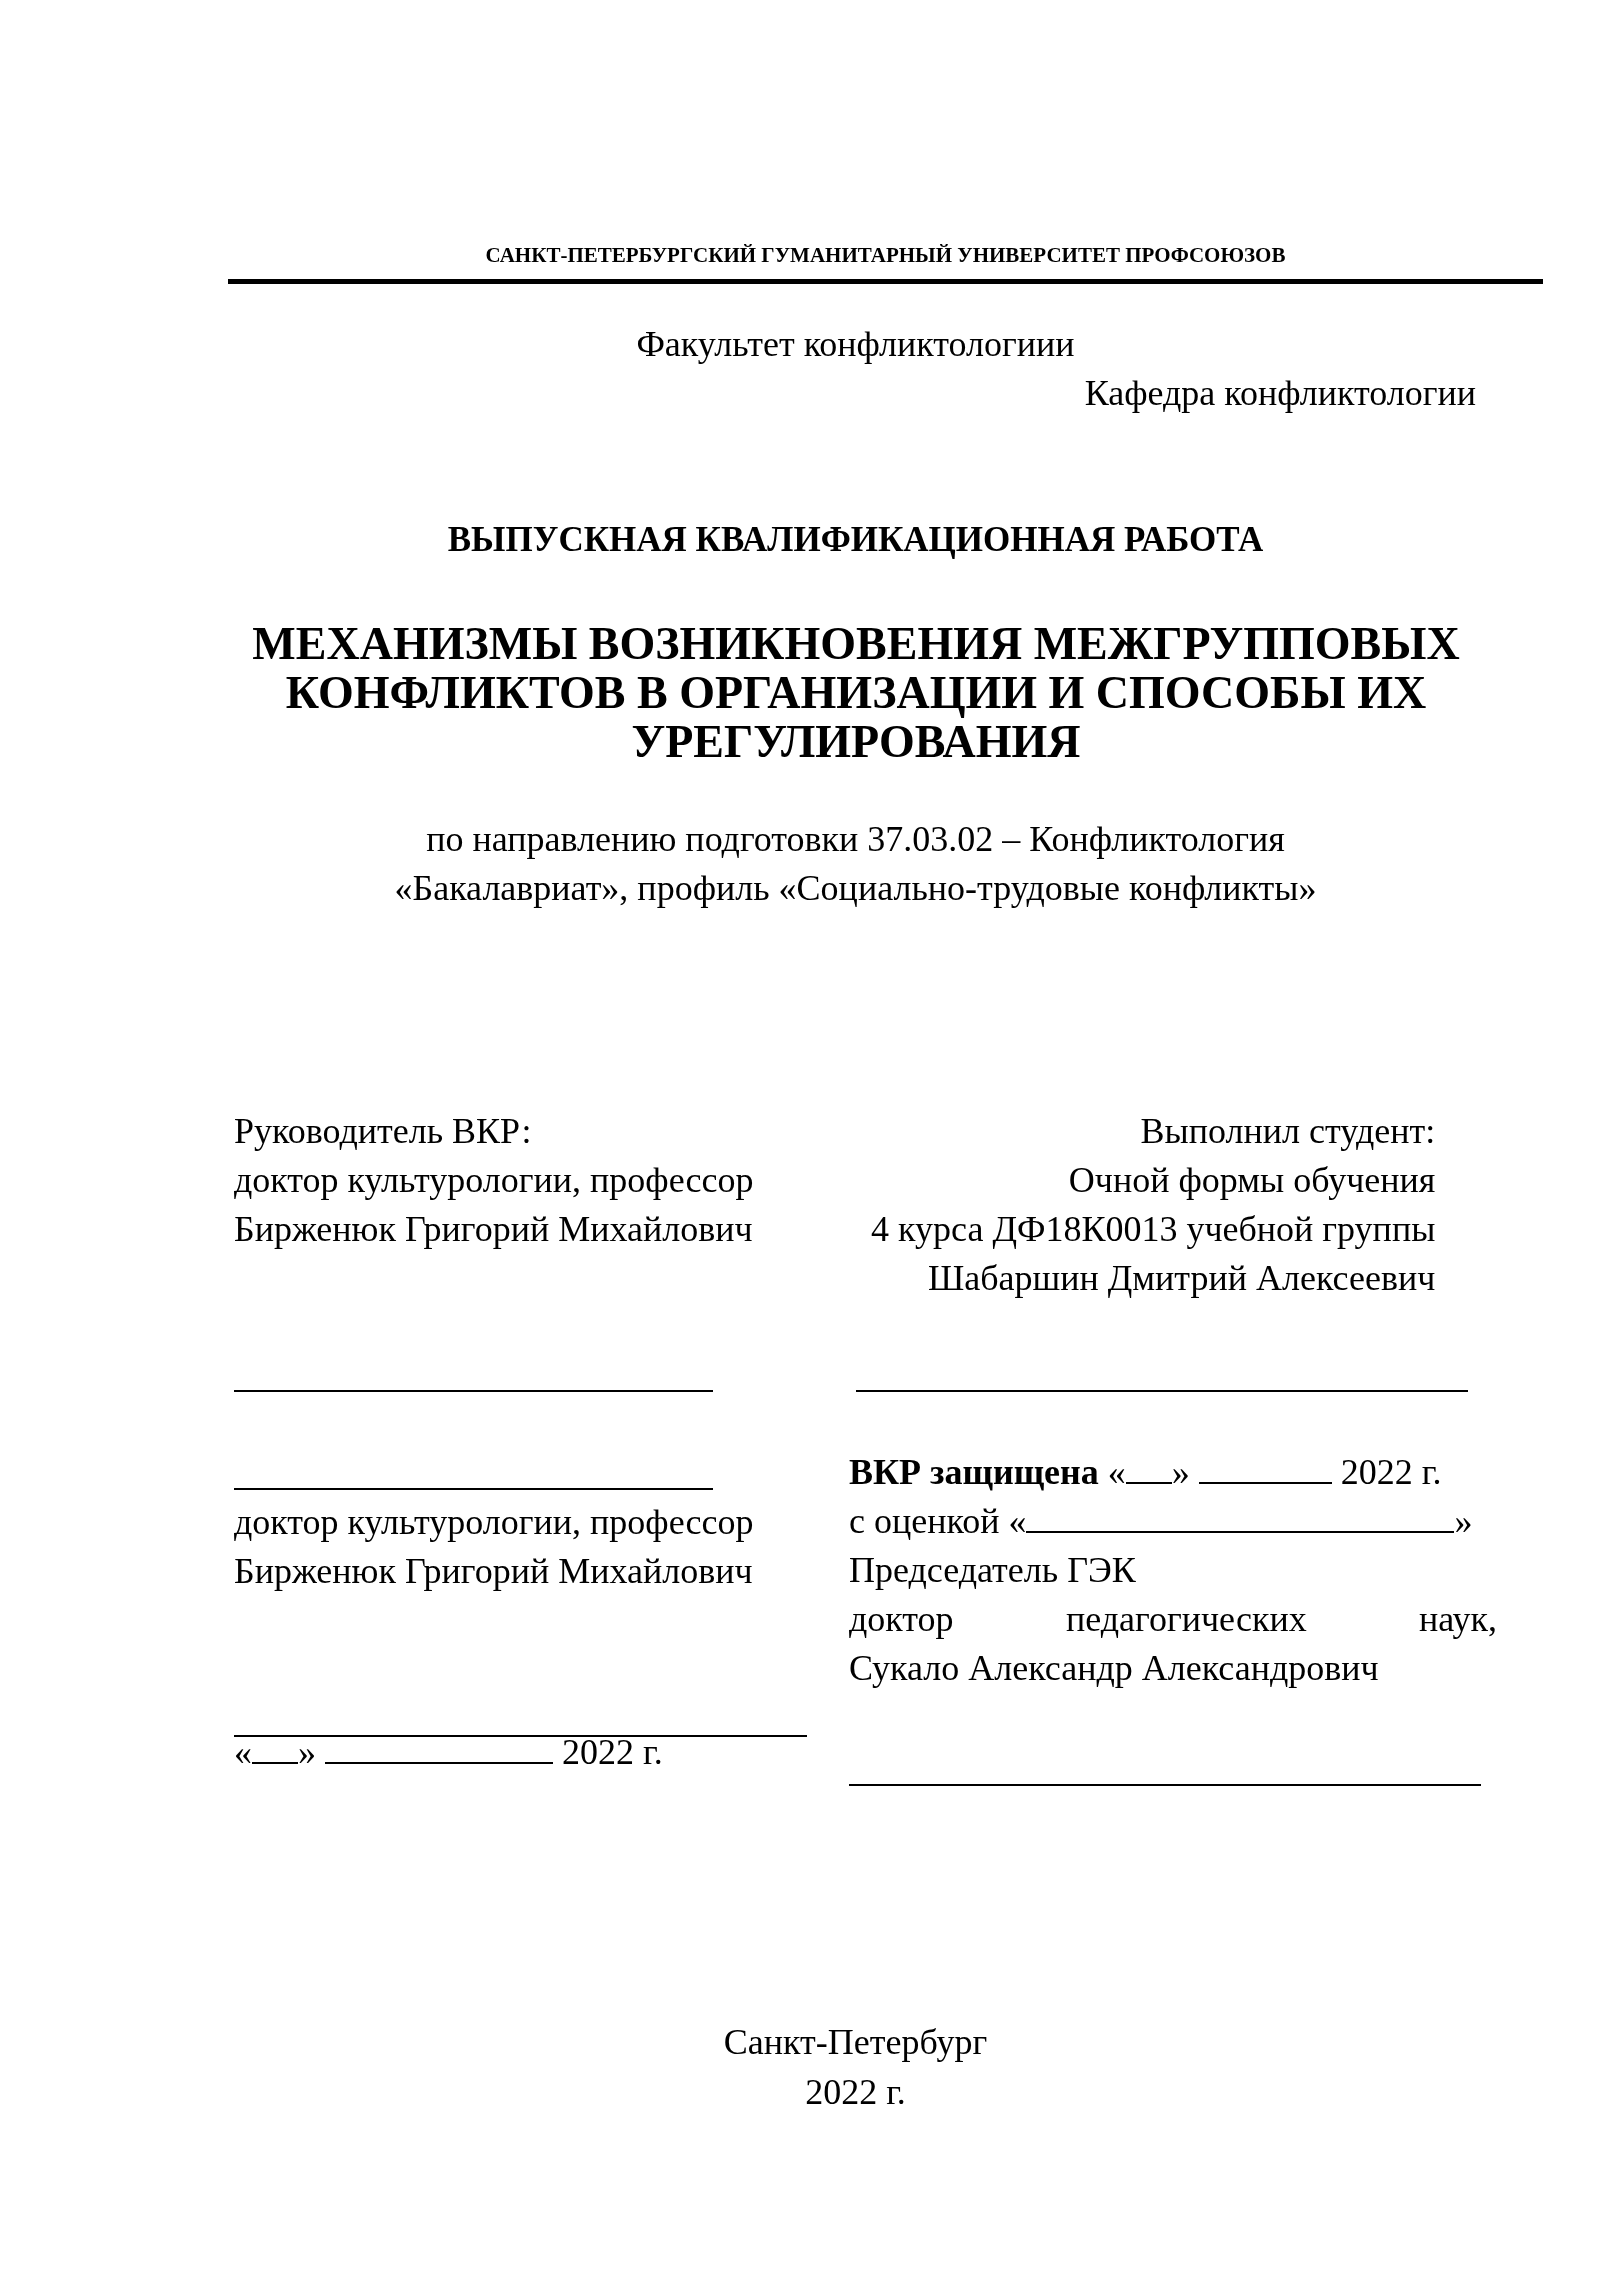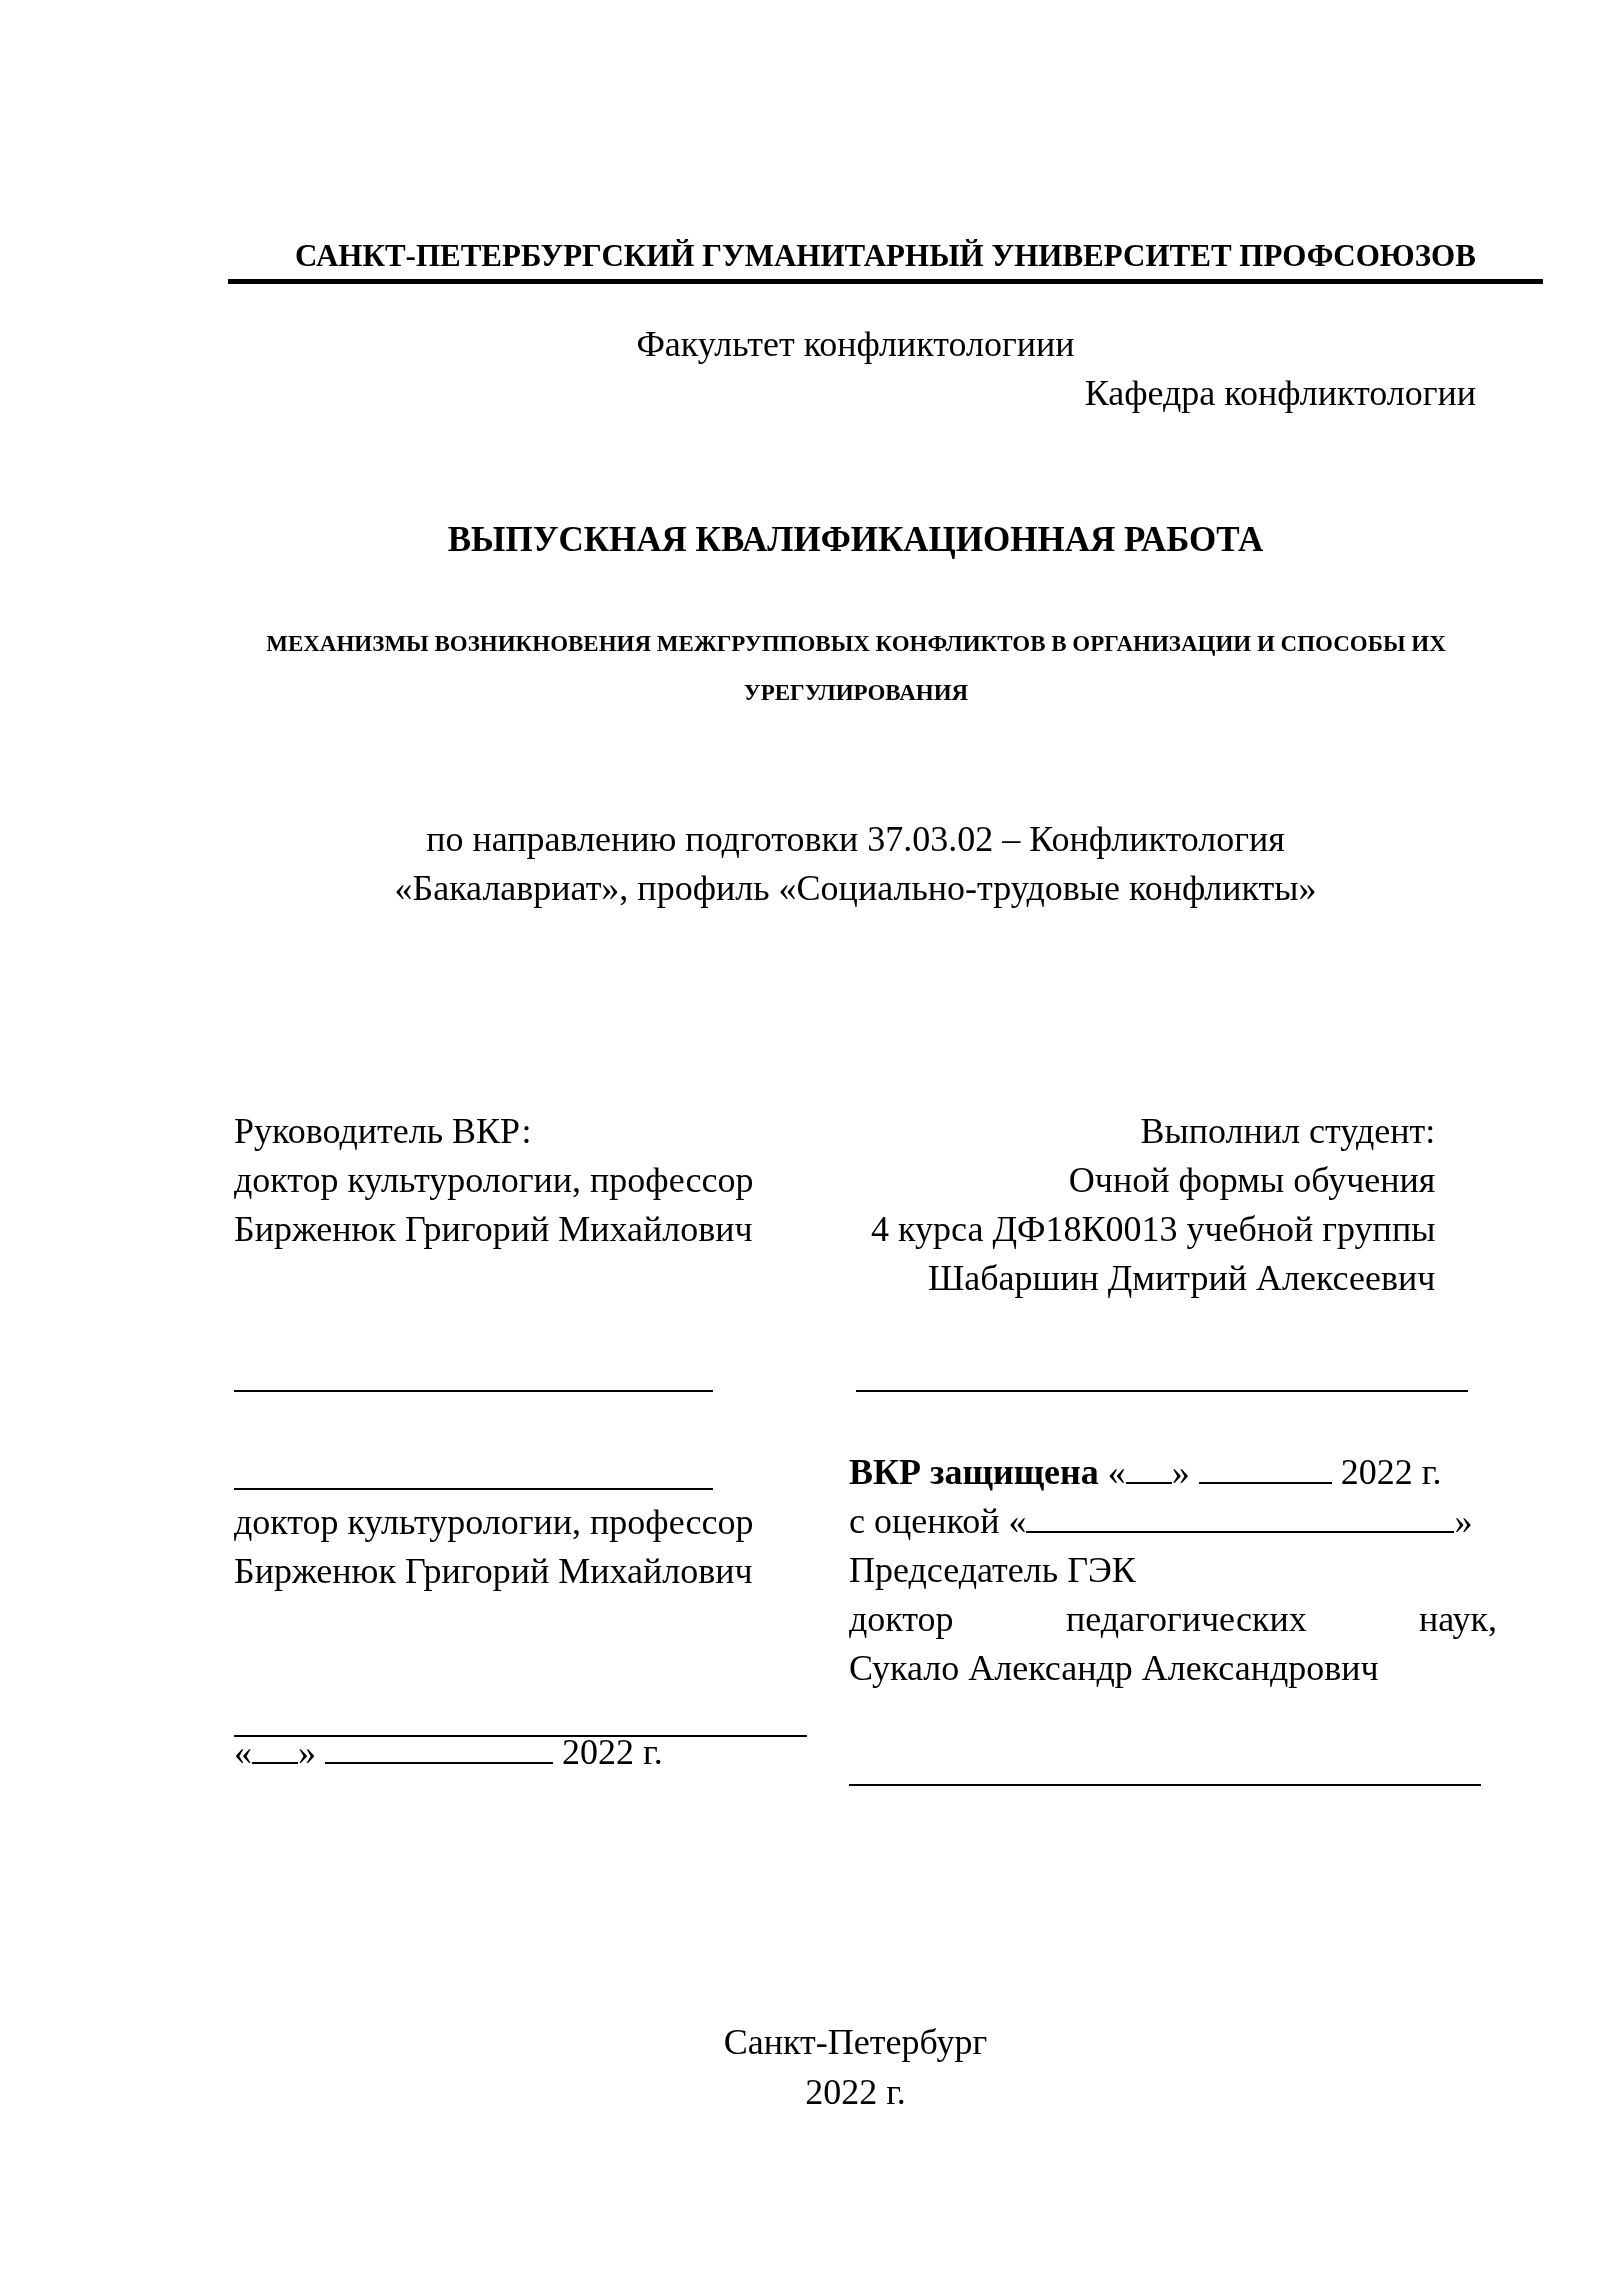--- a/index.html
+++ b/index.html
@@ -2,28 +2,28 @@
 <html style="font-size:12.6px"><head>
 <meta charset="utf-8">
 <style>
   html, body { margin: 0; padding: 0; background: #ffffff; }
   body { width: 1623px; height: 2295px; position: relative; overflow: hidden;
          font-family: "Liberation Serif", "DejaVu Serif", serif; color: #000; }
   .abs { position: absolute; white-space: nowrap; }
   .reg { font-size: 36px; line-height: 49px; }
   .center { text-align: center; }
 
-  #uni-name { left: 228px; width: 1315px; top: 236px; font-size: 31px; font-weight: bold; text-align: center; line-height: 39px; }
+  #uni-name { left: 228px; width: 1315px; top: 236px; font-size: 21px; font-weight: bold; text-align: center; line-height: 39px; }
   #header-rule { left: 228px; width: 1315px; top: 279px; height: 4.7px; background: #000; }
 
   #faculty { left: 0; width: 1711px; top: 320px; }
   #department { right: 147px; top: 369px; }
 
   #work-type { left: 0; width: 1711px; top: 518px; font-size: 35px; font-weight: bold; line-height: 44px; }
-  #topic { left: 236px; width: 1240px; top: 619px; font-size: 23px; font-weight: bold; line-height: 49px; white-space: normal; }
+  #topic { left: 236px; width: 1240px; top: 619px; font-size: 46px; font-weight: bold; line-height: 49px; white-space: normal; }
 
   #direction { left: 0; width: 1711px; top: 815px; }
 
   #supervisor-block { left: 234px; top: 1107px; }
   #student-block { left: 871px; top: 1107px; text-align: right; }
   .line { display: block; }
 
   #sig-supervisor { left: 234px; top: 1390px; width: 479px; height: 0; border-bottom: 2.4px solid #000; }
   #sig-student { left: 856px; top: 1390px; width: 612px; height: 0; border-bottom: 2.4px solid #000; }
 

